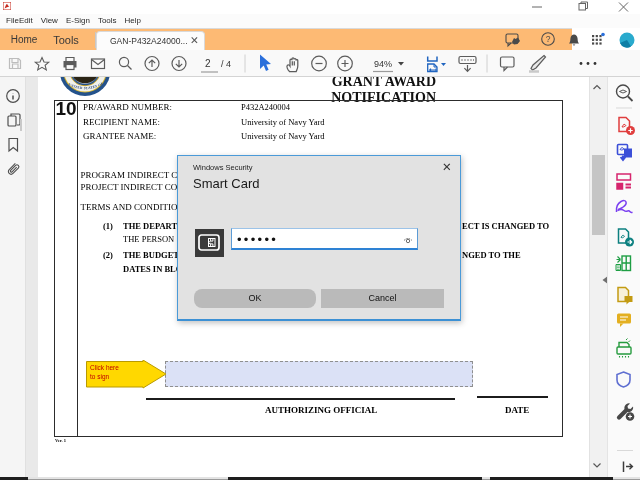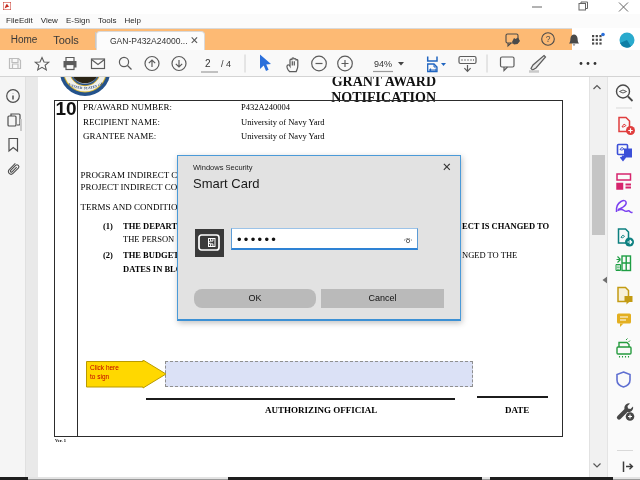--- a/index.html
+++ b/index.html
@@ -160,21 +160,21 @@
   <div class="abs serif" style="left:241px;top:144px;font-size:8.5px;color:#000;margin-top:20px;">123 Main Street,</div>
   <div class="abs serif" style="left:80.5px;top:169.5px;font-size:9px;color:#000;">PROGRAM INDIRECT COST RATE:</div>
   <div class="abs serif" style="left:80.5px;top:182px;font-size:9px;color:#000;">PROJECT INDIRECT COST RATE:</div>
   <div class="abs serif" style="left:80.5px;top:201.5px;font-size:9px;color:#000;">TERMS AND CONDITIONS:</div>
   <div class="abs serif" style="left:103px;top:221px;font-size:8.5px;font-weight:bold;color:#000;">(1)</div>
   <div class="abs serif" style="left:123px;top:221px;font-size:8.5px;font-weight:bold;color:#000;">THE DEPARTMENT OF EDUCATION</div>
   <div class="abs serif" style="left:462px;top:221px;font-size:8.5px;font-weight:bold;color:#000;">ECT IS CHANGED TO</div>
   <div class="abs serif" style="left:123px;top:234px;font-size:8.5px;font-weight:normal;color:#000;">THE PERSON</div>
   <div class="abs serif" style="left:103px;top:250px;font-size:8.5px;font-weight:bold;color:#000;">(2)</div>
   <div class="abs serif" style="left:123px;top:250px;font-size:8.5px;font-weight:bold;color:#000;">THE BUDGET</div>
-  <div class="abs serif" style="left:462px;top:250px;font-size:8.5px;font-weight:normal;color:#000;">NGED TO THE</div>
+  <div class="abs serif" style="left:462px;top:250px;font-size:8.5px;font-weight:bold;color:#000;">NGED TO THE</div>
   <div class="abs serif" style="left:123px;top:264px;font-size:8.5px;font-weight:bold;color:#000;">DATES IN BLOCK</div>
 
   <div class="abs" style="left:165px;top:361px;width:308px;height:26px;background:#dbe1f6;border:1px dashed #8f8f8f;"></div>
   <svg class="abs" style="left:86px;top:360px;" width="82" height="29" viewBox="0 0 82 29">
     <path d="M0.5 1.5 L57 1.5 L57 0 L80 14 L57 28 L57 27 L0.5 27 Z" fill="#ffd800" stroke="#b99a00" stroke-width="1"></path>
     <text x="4" y="10" font-size="6.5" fill="#c00000">Click here</text>
     <text x="4" y="19" font-size="6.5" fill="#c00000">to sign</text>
   </svg>
   <div class="abs" style="left:146px;top:398px;width:309px;height:1.5px;background:#1c1c1c;"></div>
   <div class="abs" style="left:477px;top:396px;width:71px;height:1.5px;background:#1c1c1c;"></div>

